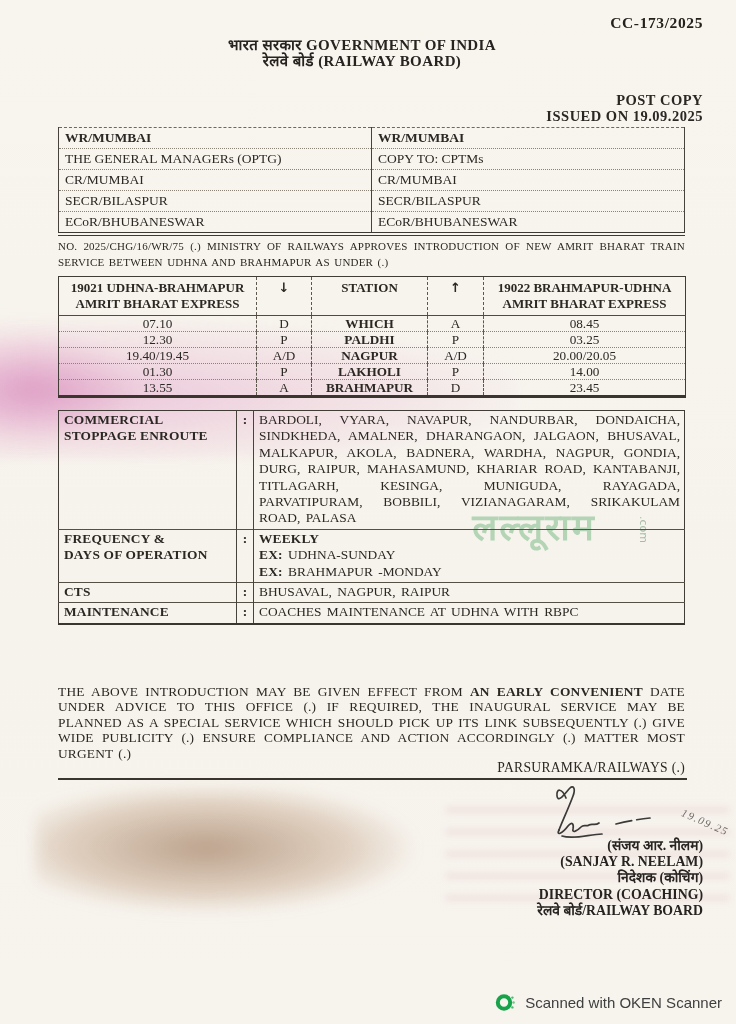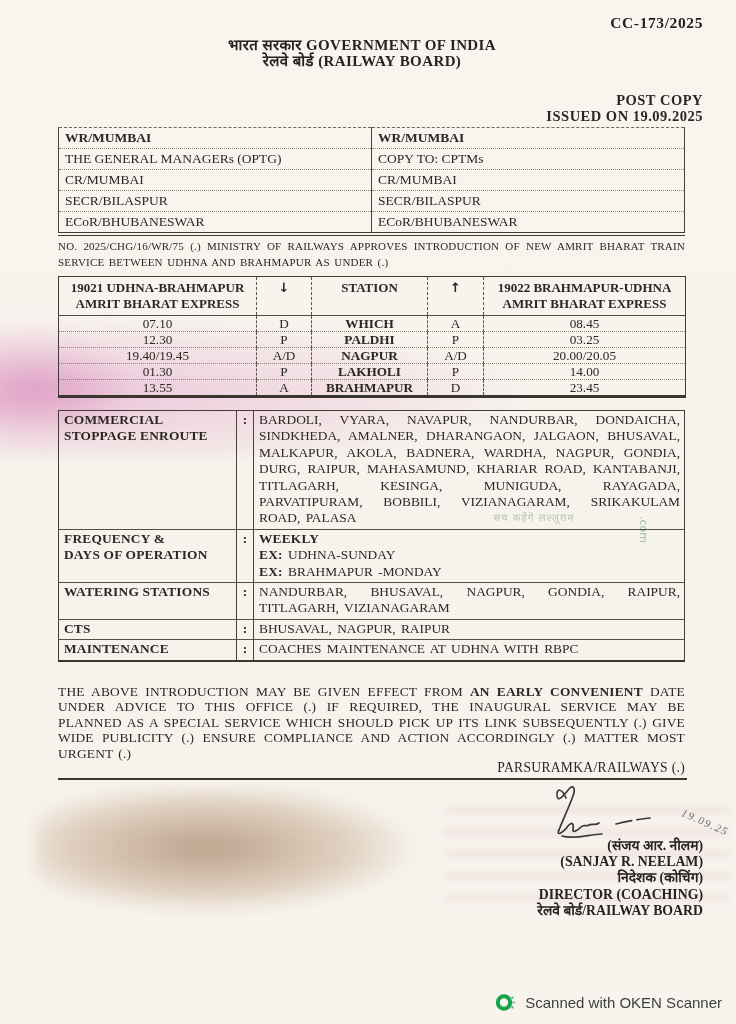--- a/index.html
+++ b/index.html
@@ -98,22 +98,22 @@
 <body>
 
 <div class="page">
 
   <div class="stain stain-pink"></div>
   <div class="stain stain-pink-edge"></div>
   <div class="stain stain-brown"></div>
   <div class="stain ghost-bleed"></div>
 
   <div class="watermark">
+    <div class="wm-main">लल्लूराम</div>
     <div class="wm-com">.com</div>
-    <div class="wm-tag">सच कहेंगे लल्लूराम</div>
   </div>
 
   <div class="ref-no">CC-173/2025</div>
 
   <div class="org-header">
     <div>भारत सरकार GOVERNMENT OF INDIA</div>
     <div>रेलवे बोर्ड (RAILWAY BOARD)</div>
   </div>
 
   <div class="post-copy">
@@ -218,25 +218,20 @@
       <tr class="r-frequency">
         <td class="lbl">FREQUENCY &amp;
 DAYS OF OPERATION</td>
         <td class="col">:</td>
         <td class="val">
           <div class="ln"><b>WEEKLY</b></div>
           <div class="ln"><b>EX:</b><span> UDHNA-SUNDAY</span></div>
           <div class="ln"><b>EX:</b><span> BRAHMAPUR -MONDAY</span></div>
         </td>
       </tr>
-      <tr class="r-watering">
-        <td class="lbl">WATERING STATIONS</td>
-        <td class="col">:</td>
-        <td class="val">NANDURBAR, BHUSAVAL, NAGPUR, GONDIA, RAIPUR, TITLAGARH, VIZIANAGARAM</td>
-      </tr>
       <tr class="r-cts">
         <td class="lbl">CTS</td>
         <td class="col">:</td>
         <td class="val">BHUSAVAL, NAGPUR, RAIPUR</td>
       </tr>
       <tr class="r-maint">
         <td class="lbl">MAINTENANCE</td>
         <td class="col">:</td>
         <td class="val">COACHES MAINTENANCE AT UDHNA WITH RBPC</td>
       </tr>

